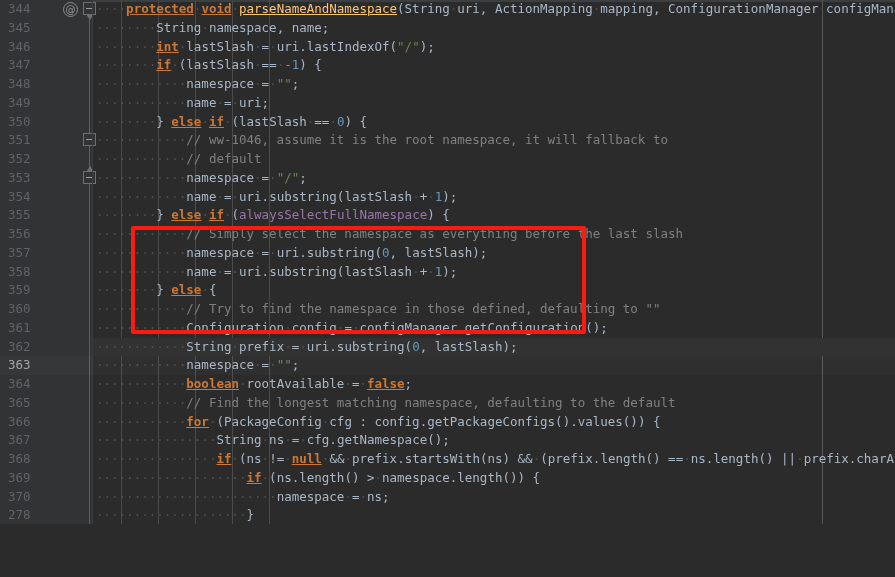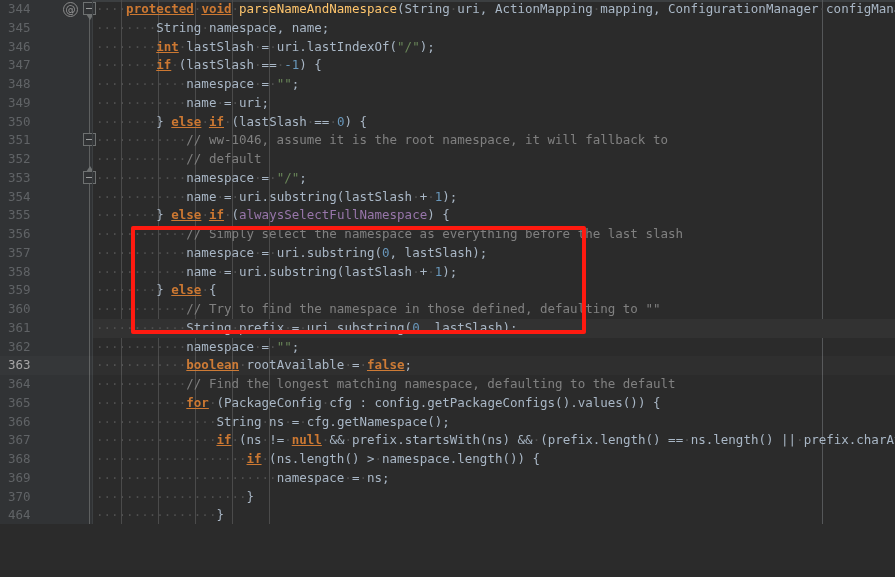--- a/index.html
+++ b/index.html
@@ -141,21 +141,21 @@
     position: absolute;
     top: 0; width: 1px; height: 577px;
     background: #555759;
   }
 
   
   .kw   { color: #cc7832; font-weight: bold; text-decoration: underline; }
   .str  { color: #6a8759; }
   .num  { color: #6897bb; }
   .cmt  { color: #808080; }
-  .fn   { color: #ffc66d; }
+  .fn   { color: #ffc66d; text-decoration: underline; }
   .fld  { color: #9876aa; }
   .pln  { color: #a9b7c6; }
   .ws   { color: #4f4f4f; }
 
   
   .highlight-box {
     position: absolute;
     border: 4px solid #ff1a10;
     border-radius: 2px;
     pointer-events: none;
@@ -192,21 +192,21 @@
         <div class="ln">361</div>
         <div class="ln">362</div>
         <div class="ln current">363</div>
         <div class="ln">364</div>
         <div class="ln">365</div>
         <div class="ln">366</div>
         <div class="ln">367</div>
         <div class="ln">368</div>
         <div class="ln">369</div>
         <div class="ln">370</div>
-        <div class="ln">464</div>
+        <div class="ln">278</div>
         <div class="ln">372</div>
         <div class="ln">373</div>
       </div>
     <div class="at-icon" style="top: 2px;">@</div>
     <div class="fold-col" id="foldcol">
         <div class="fold-line" style="top: 9px; height: 568px;"></div>
         <div class="fold-marker down" style="top: 2px;"></div>
         <div class="fold-marker" style="top: 133.25px;"></div>
         <div class="fold-marker up" style="top: 170.75px;"></div>
       </div>
@@ -233,20 +233,21 @@
         <div class="code-line"><span class="ws">············</span><span class="cmt">// ww-1046, assume it is the root namespace, it will fallback to</span></div>
         <div class="code-line"><span class="ws">············</span><span class="cmt">// default</span></div>
         <div class="code-line"><span class="ws">············</span><span class="pln">namespace</span><span class="ws">·</span><span class="pln">=</span><span class="ws">·</span><span class="str">"/"</span><span class="pln">;</span></div>
         <div class="code-line"><span class="ws">············</span><span class="pln">name</span><span class="ws">·</span><span class="pln">=</span><span class="ws">·</span><span class="pln">uri</span><span class="pln">.</span><span class="pln">substring</span><span class="pln">(</span><span class="pln">lastSlash</span><span class="ws">·</span><span class="pln">+</span><span class="ws">·</span><span class="num">1</span><span class="pln">);</span></div>
         <div class="code-line"><span class="ws">········</span><span class="pln">} </span><span class="kw">else</span><span class="ws">·</span><span class="kw">if</span><span class="ws">·</span><span class="pln">(</span><span class="fld">alwaysSelectFullNamespace</span><span class="pln">) </span><span class="pln">{</span></div>
         <div class="code-line"><span class="ws">············</span><span class="cmt">// Simply select the namespace as everything before the last slash</span></div>
         <div class="code-line"><span class="ws">············</span><span class="pln">namespace</span><span class="ws">·</span><span class="pln">=</span><span class="ws">·</span><span class="pln">uri</span><span class="pln">.</span><span class="pln">substring</span><span class="pln">(</span><span class="num">0</span><span class="pln">, </span><span class="pln">lastSlash</span><span class="pln">);</span></div>
         <div class="code-line"><span class="ws">············</span><span class="pln">name</span><span class="ws">·</span><span class="pln">=</span><span class="ws">·</span><span class="pln">uri</span><span class="pln">.</span><span class="pln">substring</span><span class="pln">(</span><span class="pln">lastSlash</span><span class="ws">·</span><span class="pln">+</span><span class="ws">·</span><span class="num">1</span><span class="pln">);</span></div>
         <div class="code-line"><span class="ws">········</span><span class="pln">} </span><span class="kw">else</span><span class="ws">·</span><span class="pln">{</span></div>
         <div class="code-line"><span class="ws">············</span><span class="cmt">// Try to find the namespace in those defined, defaulting to ""</span></div>
+        <div class="code-line"><span class="ws">············</span><span class="pln">Configuration</span><span class="ws">·</span><span class="pln">config</span><span class="ws">·</span><span class="pln">=</span><span class="ws">·</span><span class="pln">configManager</span><span class="pln">.</span><span class="pln">getConfiguration</span><span class="pln">();</span></div>
         <div class="code-line current"><span class="ws">············</span><span class="pln">String</span><span class="ws">·</span><span class="pln">prefix</span><span class="ws">·</span><span class="pln">=</span><span class="ws">·</span><span class="pln">uri</span><span class="pln">.</span><span class="pln">substring</span><span class="pln">(</span><span class="num">0</span><span class="pln">, </span><span class="pln">lastSlash</span><span class="pln">);</span></div>
         <div class="code-line"><span class="ws">············</span><span class="pln">namespace</span><span class="ws">·</span><span class="pln">=</span><span class="ws">·</span><span class="str">""</span><span class="pln">;</span></div>
         <div class="code-line"><span class="ws">············</span><span class="kw">boolean</span><span class="ws">·</span><span class="pln">rootAvailable</span><span class="ws">·</span><span class="pln">=</span><span class="ws">·</span><span class="kw">false</span><span class="pln">;</span></div>
         <div class="code-line"><span class="ws">············</span><span class="cmt">// Find the longest matching namespace, defaulting to the default</span></div>
         <div class="code-line"><span class="ws">············</span><span class="kw">for</span><span class="ws">·</span><span class="pln">(</span><span class="pln">PackageConfig</span><span class="ws">·</span><span class="pln">cfg</span><span class="pln"> : </span><span class="pln">config</span><span class="pln">.</span><span class="pln">getPackageConfigs</span><span class="pln">().</span><span class="pln">values</span><span class="pln">()) </span><span class="pln">{</span></div>
         <div class="code-line"><span class="ws">················</span><span class="pln">String</span><span class="ws">·</span><span class="pln">ns</span><span class="ws">·</span><span class="pln">=</span><span class="ws">·</span><span class="pln">cfg</span><span class="pln">.</span><span class="pln">getNamespace</span><span class="pln">();</span></div>
         <div class="code-line"><span class="ws">················</span><span class="kw">if</span><span class="ws">·</span><span class="pln">(</span><span class="pln">ns</span><span class="ws">·</span><span class="pln">!=</span><span class="ws">·</span><span class="kw">null</span><span class="ws">·</span><span class="pln">&amp;&amp;</span><span class="ws">·</span><span class="pln">prefix</span><span class="pln">.</span><span class="pln">startsWith</span><span class="pln">(ns) </span><span class="pln">&amp;&amp;</span><span class="ws">·</span><span class="pln">(</span><span class="pln">prefix</span><span class="pln">.</span><span class="pln">length</span><span class="pln">() </span><span class="pln">==</span><span class="ws">·</span><span class="pln">ns</span><span class="pln">.</span><span class="pln">length</span><span class="pln">() </span><span class="pln">||</span><span class="ws">·</span><span class="pln">prefix</span><span class="pln">.</span><span class="pln">charAt</span></div>
         <div class="code-line"><span class="ws">····················</span><span class="kw">if</span><span class="ws">·</span><span class="pln">(</span><span class="pln">ns</span><span class="pln">.</span><span class="pln">length</span><span class="pln">() </span><span class="pln">&gt;</span><span class="ws">·</span><span class="pln">namespace</span><span class="pln">.</span><span class="pln">length</span><span class="pln">()) </span><span class="pln">{</span></div>
         <div class="code-line"><span class="ws">························</span><span class="pln">namespace</span><span class="ws">·</span><span class="pln">=</span><span class="ws">·</span><span class="pln">ns</span><span class="pln">;</span></div>
         <div class="code-line"><span class="ws">····················</span><span class="pln">}</span></div>

